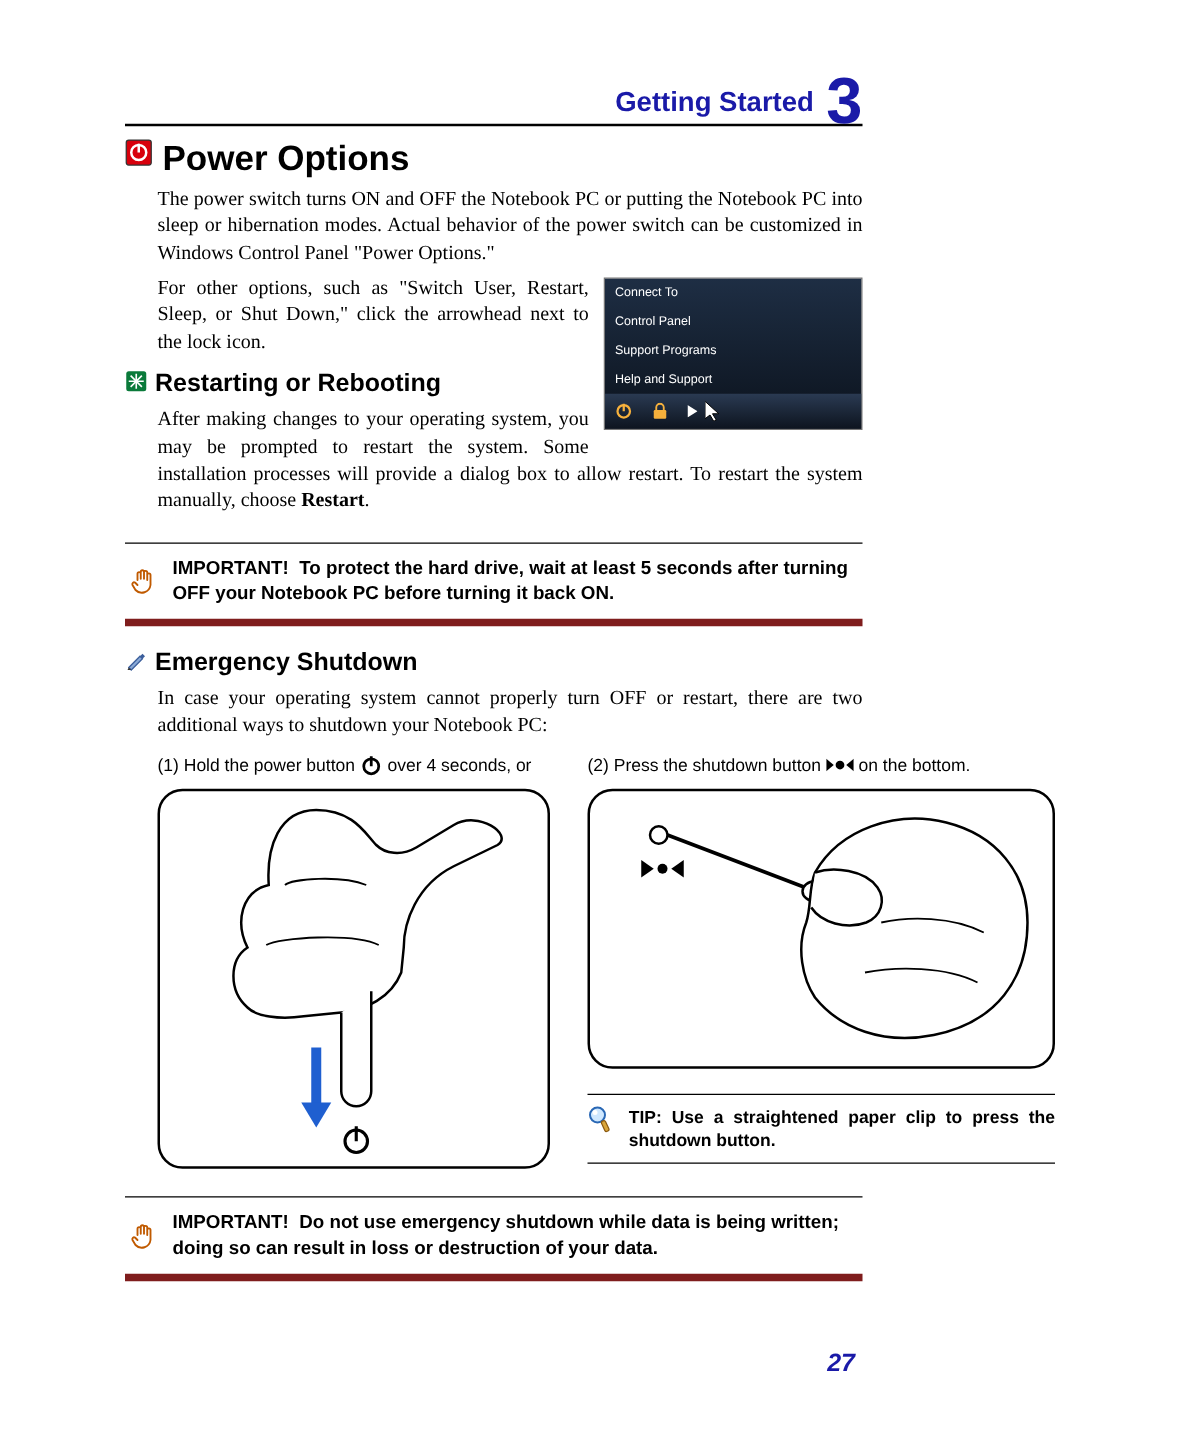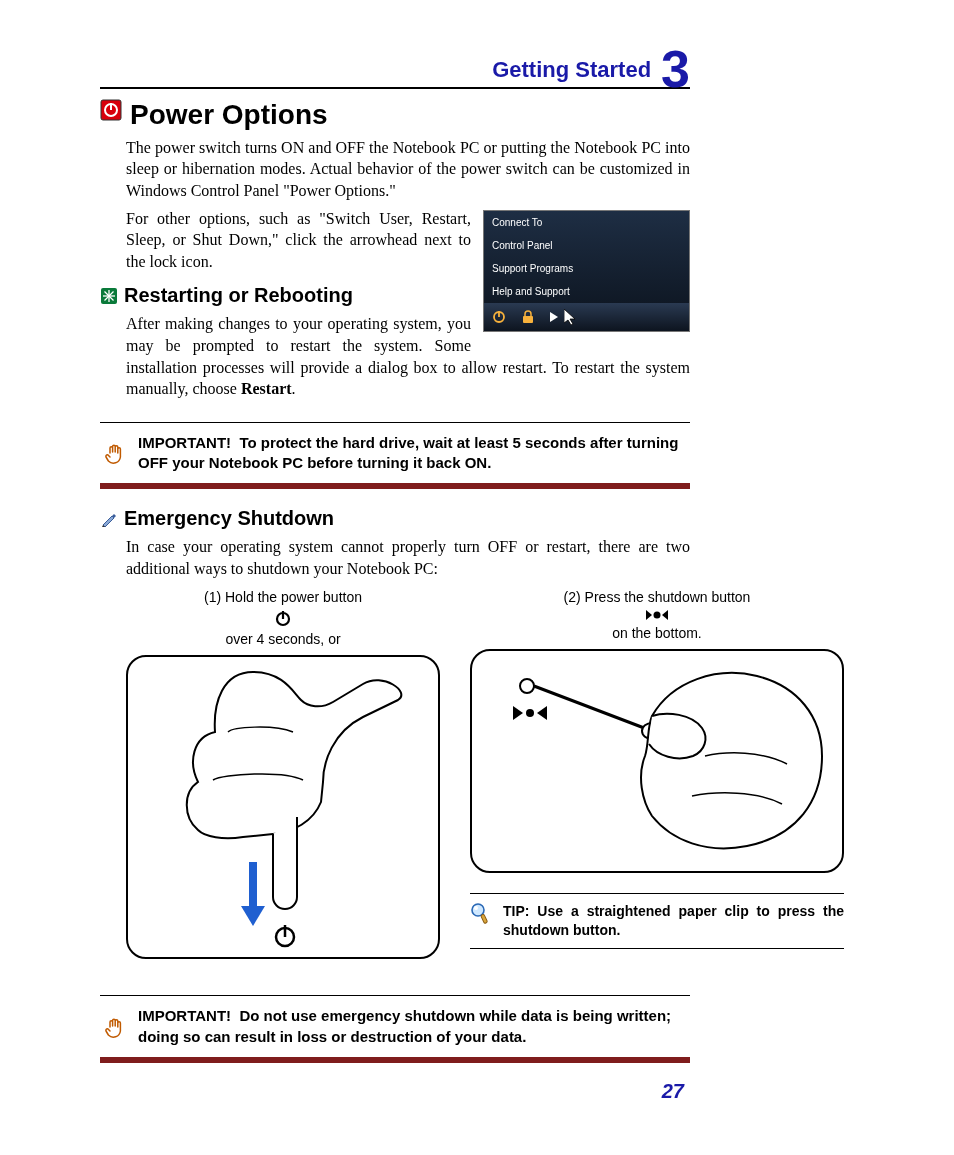--- a/index.html
+++ b/index.html
@@ -6,21 +6,21 @@
     margin: 0;
     padding: 0;
     background: #fff;
     font-family: "Times New Roman", Times, serif;
     color: #000;
   }
   .page {
     width: 780px;
     height: 1155px;
     box-sizing: border-box;
-    padding: 40px 90px 40px 100px;
+    padding: 52px 90px 40px 100px;
     position: relative;
   }
   .topband {
     display: flex;
     align-items: flex-end;
     justify-content: flex-end;
     border-bottom: 2px solid #000;
     margin-bottom: 10px;
     gap: 10px;
   }
@@ -46,21 +46,21 @@
     margin: 6px 0 2px 0;
     display: flex;
     align-items: flex-start;
     gap: 8px;
   }
   h2.sub {
     font-family: Arial, Helvetica, sans-serif;
     font-size: 20px;
     margin: 12px 0 2px 0;
     display: flex;
-    align-items: center;
+    align-items: flex-start;
     gap: 6px;
   }
   p {
     font-size: 16px;
     line-height: 1.35;
     margin: 6px 0;
     text-align: justify;
   }
   .icon-box {
     display: inline-flex;
@@ -134,21 +134,20 @@
   }
   .method-col { flex: 1; }
   .method-caption {
     font-family: Arial, Helvetica, sans-serif;
     font-size: 14px;
     display: flex;
     align-items: center;
     flex-wrap: wrap;
     gap: 4px;
     min-height: 22px;
-    flex-direction: column;
   }
   .illus-box {
     border: 2px solid #000;
     border-radius: 20px;
     margin-top: 8px;
     display: flex;
     align-items: center;
     justify-content: center;
     overflow: hidden;
     background: #fff;
@@ -349,21 +348,21 @@
               </svg>
           </span>
           <div class="tip-text">
             <span>TIP:</span>&nbsp;<span>Use a straightened paper clip to press the shutdown button.</span>
           </div>
         </div>
       </div>
     </div>
   </div>
 
-  <div class="callout" style="margin-top:36px">
+  <div class="callout" style="margin-top:22px">
     <span class="callout-icon">
       <svg width="22" height="26">
           <path d="M6 10 V5 a1.3 1.3 0 0 1 2.6 0 V9 M8.6 9 V3.5 a1.3 1.3 0 0 1 2.6 0 V9 M11.2 9 V4 a1.3 1.3 0 0 1 2.6 0 V10 M13.8 10 V6 a1.3 1.3 0 0 1 2.6 0 V14 a7 7 0 0 1 -12 4 L2 14 a1.5 1.5 0 0 1 2 -2 L6 14" fill="none" stroke="#c05a00" stroke-width="1.5" stroke-linejoin="round" stroke-linecap="round"></path>
         </svg>
     </span>
     <div class="callout-text">
       <span>IMPORTANT!</span>&nbsp;&nbsp;<span>Do not use emergency shutdown while data is being written; doing so can result in loss or destruction of your data.</span>
     </div>
   </div>
 

